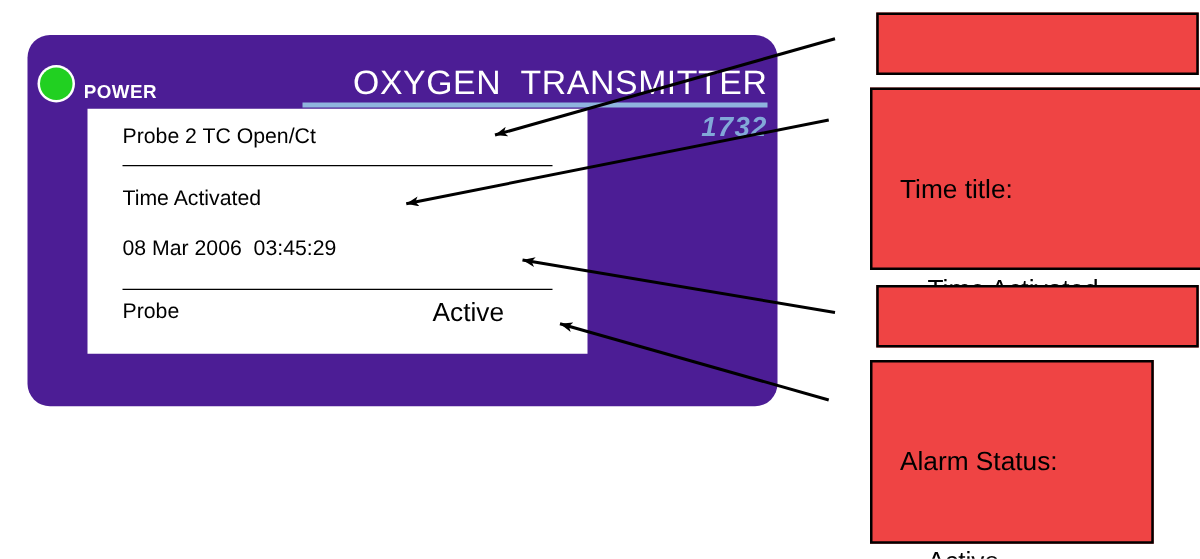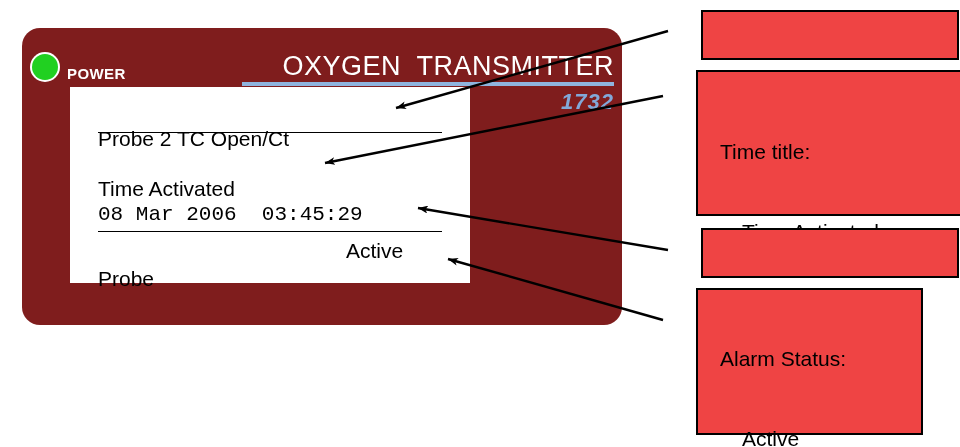--- a/index.html
+++ b/index.html
@@ -16,21 +16,21 @@
     -webkit-font-smoothing: antialiased;
   }
 
   
   #device {
     position: absolute;
     left: 22px;
     top: 28px;
     width: 600px;
     height: 297px;
-    background: #7f1d1d;
+    background: #4c1d95;
     border-radius: 18px;
   }
 
   #power-led-halo {
     position: absolute;
     left: 8px;
     top: 24px;
     width: 30px;
     height: 30px;
     border-radius: 50%;
@@ -97,27 +97,26 @@
     width: 400px;
     height: 196px;
     background: #ffffff;
     box-sizing: border-box;
     padding: 0;
   }
   .lcd-line {
     position: absolute;
     left: 28px;
     color: #000000;
-    font-size: 21px;
-    white-space: pre;
-    margin-top: 28px;
+    font-size: 17px;
+    white-space: pre;
   }
   #lcd-alarm-desc { top: 12px; }
   #lcd-time-title { top: 62px; }
-  #lcd-time-value { top: 88px; font-family: Liberation Mono, monospace; }
+  #lcd-time-value { top: 102px; }
   #lcd-status-label { top: 152px; }
   #lcd-status-value {
     position: absolute;
     top: 152px;
     left: 276px;
     color: #000000;
     font-size: 21px;
     white-space: pre;
   }
   .lcd-rule {
@@ -141,21 +140,21 @@
     line-height: 1.28;
     white-space: pre;
     margin-left: 31px;
   }
   .callout .c-line { display: block; }
   .callout .c-indent { padding-left: 22px; }
 
   #callout-1 { left: 670px; top: 10px;  width: 258px; height: 50px; padding: 10px 0 0 22px; }
   #callout-2 { left: 665px; top: 70px;  width: 290px; height: 146px; padding: 13px 0 0 22px; }
   #callout-3 { left: 670px; top: 228px; width: 258px; height: 50px; padding: 10px 0 0 22px; }
-  #callout-4 { left: 665px; top: 288px; width: 227px; height: 147px; padding: 2px 0 0 22px; }
+  #callout-4 { left: 665px; top: 288px; width: 227px; height: 147px; padding: 13px 0 0 22px; }
 
   
   #arrow-layer {
     position: absolute;
     left: 0; top: 0;
     width: 960px;
     height: 447px;
     pointer-events: none;
   }
 </style>

